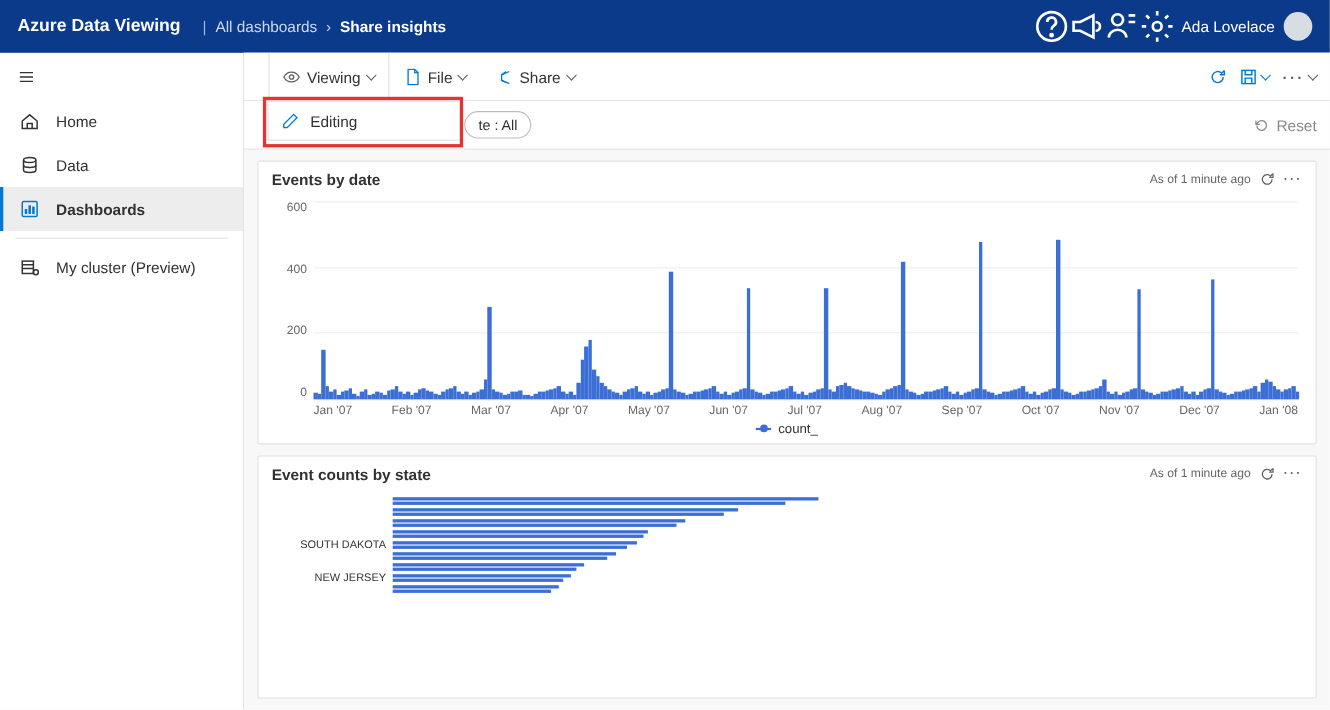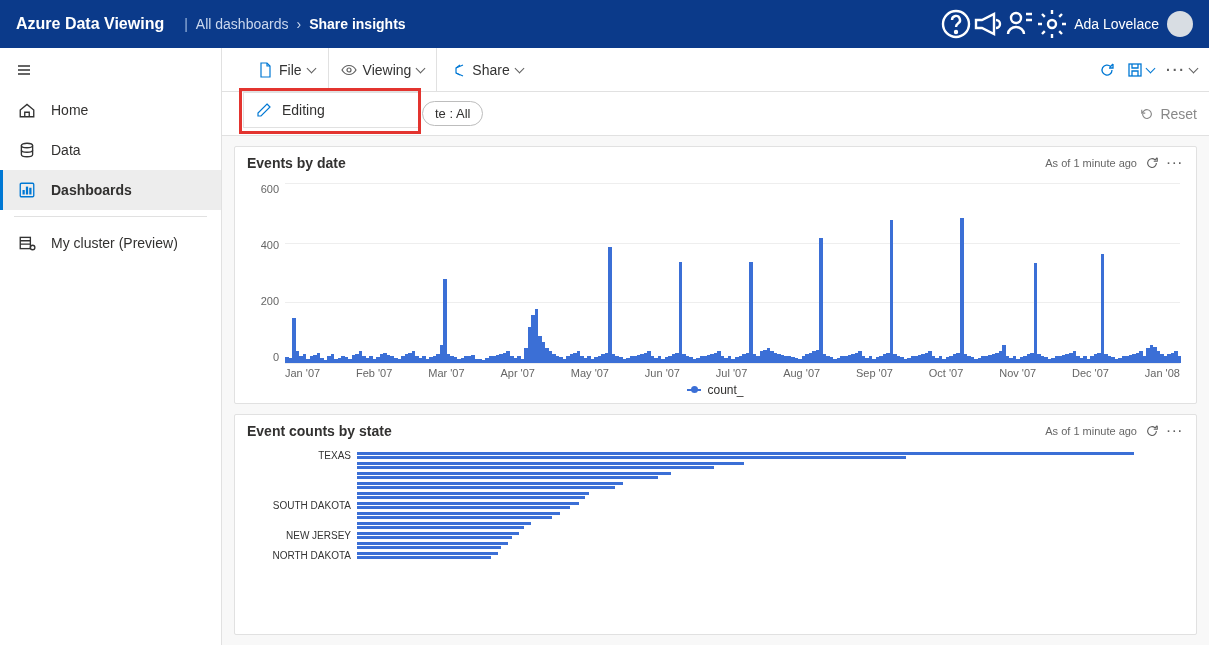--- a/index.html
+++ b/index.html
@@ -162,34 +162,34 @@
           </svg>
         </span>
       <span>My cluster (Preview)</span>
     </div>
   </div>
 
   <div class="main">
 
     <div class="toolbar">
       <div style="width:22px"></div>
+      <div class="tbtn viewing">
+        <svg viewBox="0 0 16 16" fill="none" stroke="#606060" stroke-width="1.2">
+            <path d="M1 8s2.5-4.5 7-4.5S15 8 15 8s-2.5 4.5-7 4.5S1 8 1 8z"></path>
+            <circle cx="8" cy="8" r="2"></circle>
+          </svg>
+        <span>Viewing</span>
+        <span class="chevdown"></span>
+      </div>
       <div class="tbtn">
         <svg viewBox="0 0 16 16" fill="none" stroke="#0078d4" stroke-width="1.2">
             <path d="M4 1h6l3 3v11H4z"></path>
             <path d="M10 1v3h3"></path>
           </svg>
         <span>File</span>
-        <span class="chevdown"></span>
-      </div>
-      <div class="tbtn viewing">
-        <svg viewBox="0 0 16 16" fill="none" stroke="#606060" stroke-width="1.2">
-            <path d="M1 8s2.5-4.5 7-4.5S15 8 15 8s-2.5 4.5-7 4.5S1 8 1 8z"></path>
-            <circle cx="8" cy="8" r="2"></circle>
-          </svg>
-        <span>Viewing</span>
         <span class="chevdown"></span>
       </div>
       <div class="tbtn">
         <svg viewBox="0 0 16 16" fill="none" stroke="#0078d4" stroke-width="1.2">
             <path d="M10 3L6 6v5l4 2"></path>
             <path d="M6 6l7-3M6 11l7 3"></path>
           </svg>
         <span>Share</span>
         <span class="chevdown"></span>
       </div>
@@ -541,27 +541,20 @@
             <span>As of 1 minute ago</span>
             <svg width="14" height="14" viewBox="0 0 16 16" fill="none" stroke="#606060" stroke-width="1.3">
                 <path d="M13 8a5 5 0 11-1.5-3.5L14 2M14 2v4h-4"></path>
               </svg>
             <span style="font-weight:bold;letter-spacing:2px;color:#606060;">···</span>
           </span>
         </div>
         <div class="card-body">
           <div class="chart2" id="chart2">
               <div class="c2row">
-                <div class="c2label">TEXAS</div>
-                <div class="c2bars">
-                  <div class="c2bar" style="width: 94%;"></div>
-                  <div class="c2bar" style="width: 66.4%;"></div>
-                </div>
-              </div>
-              <div class="c2row">
                 <div class="c2label"></div>
                 <div class="c2bars">
                   <div class="c2bar" style="width: 46.8%;"></div>
                   <div class="c2bar" style="width: 43.2%;"></div>
                 </div>
               </div>
               <div class="c2row">
                 <div class="c2label"></div>
                 <div class="c2bars">
                   <div class="c2bar" style="width: 38%;"></div>
@@ -608,27 +601,20 @@
                 <div class="c2bars">
                   <div class="c2bar" style="width: 19.6%;"></div>
                   <div class="c2bar" style="width: 18.8%;"></div>
                 </div>
               </div>
               <div class="c2row">
                 <div class="c2label"></div>
                 <div class="c2bars">
                   <div class="c2bar" style="width: 18.2%;"></div>
                   <div class="c2bar" style="width: 17.4%;"></div>
-                </div>
-              </div>
-              <div class="c2row">
-                <div class="c2label">NORTH DAKOTA</div>
-                <div class="c2bars">
-                  <div class="c2bar" style="width: 17%;"></div>
-                  <div class="c2bar" style="width: 16.2%;"></div>
                 </div>
               </div>
             </div>
         </div>
       </div>
     </div>
   </div>
 </div>
 
 </body></html>

